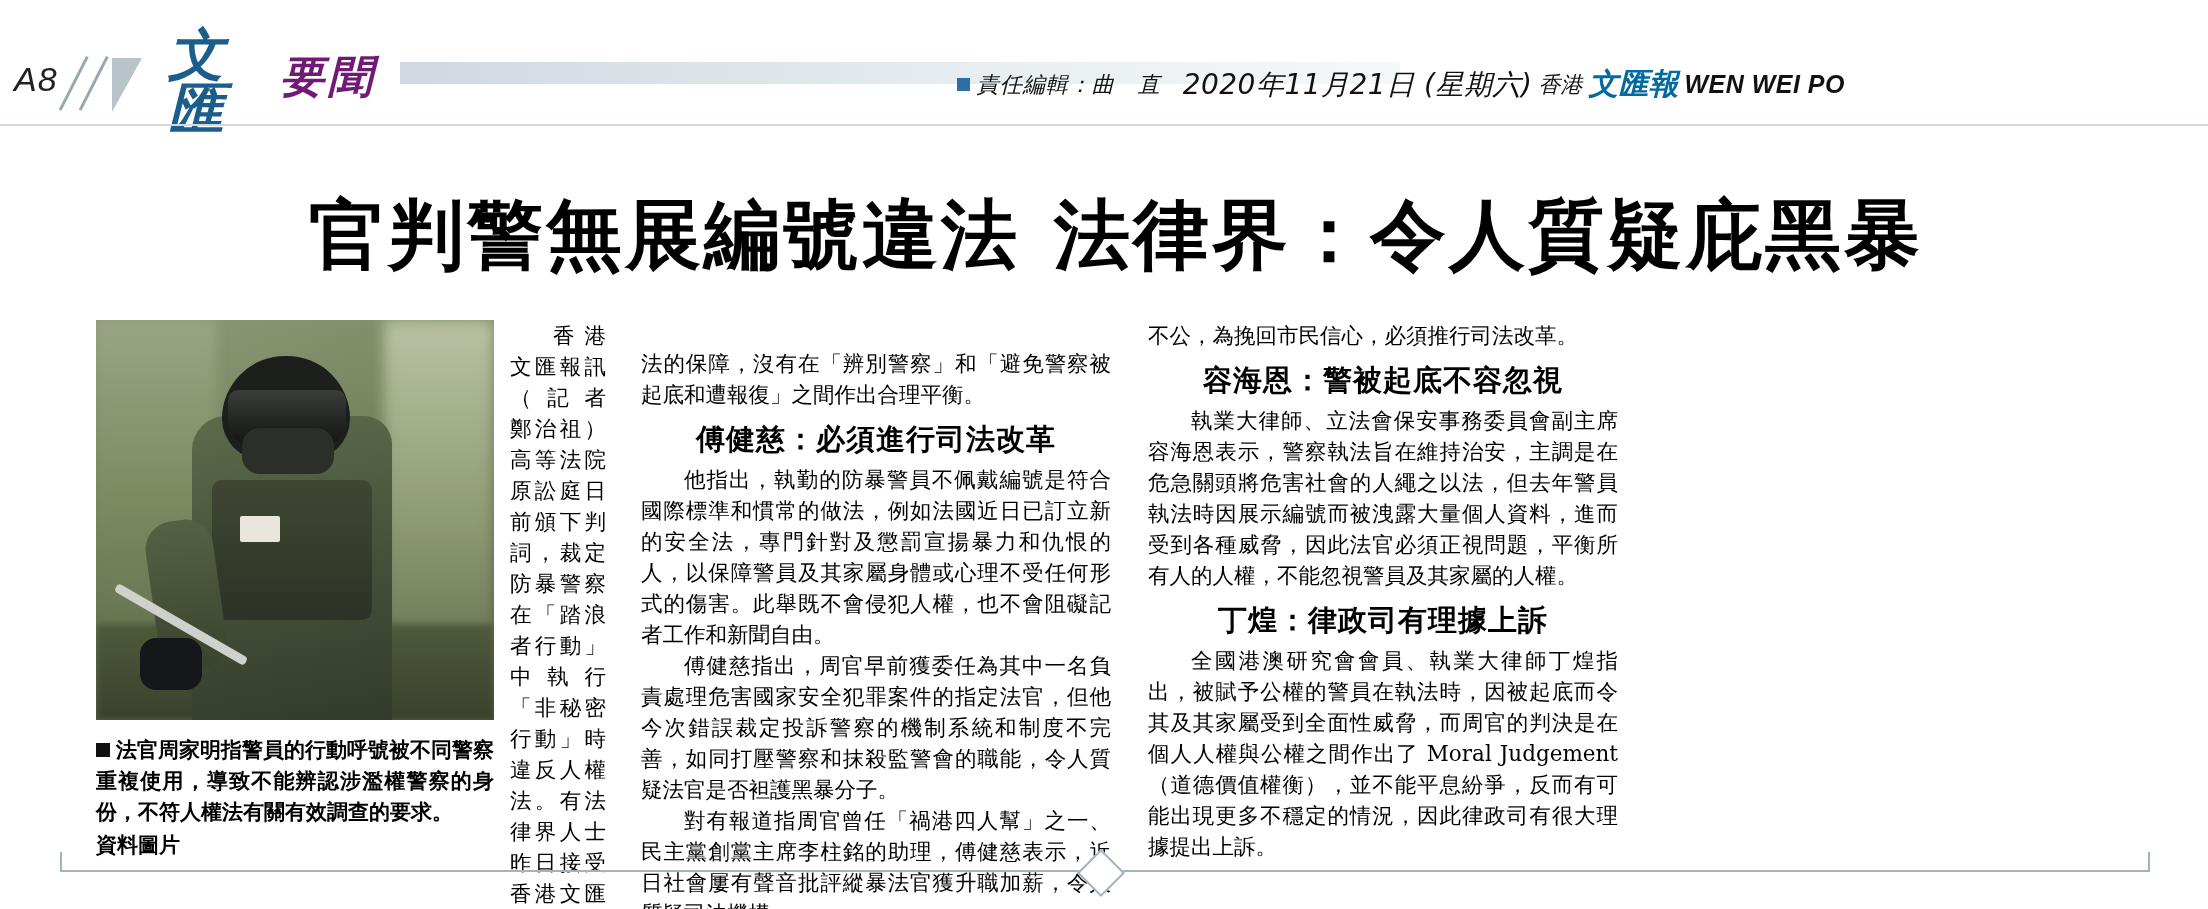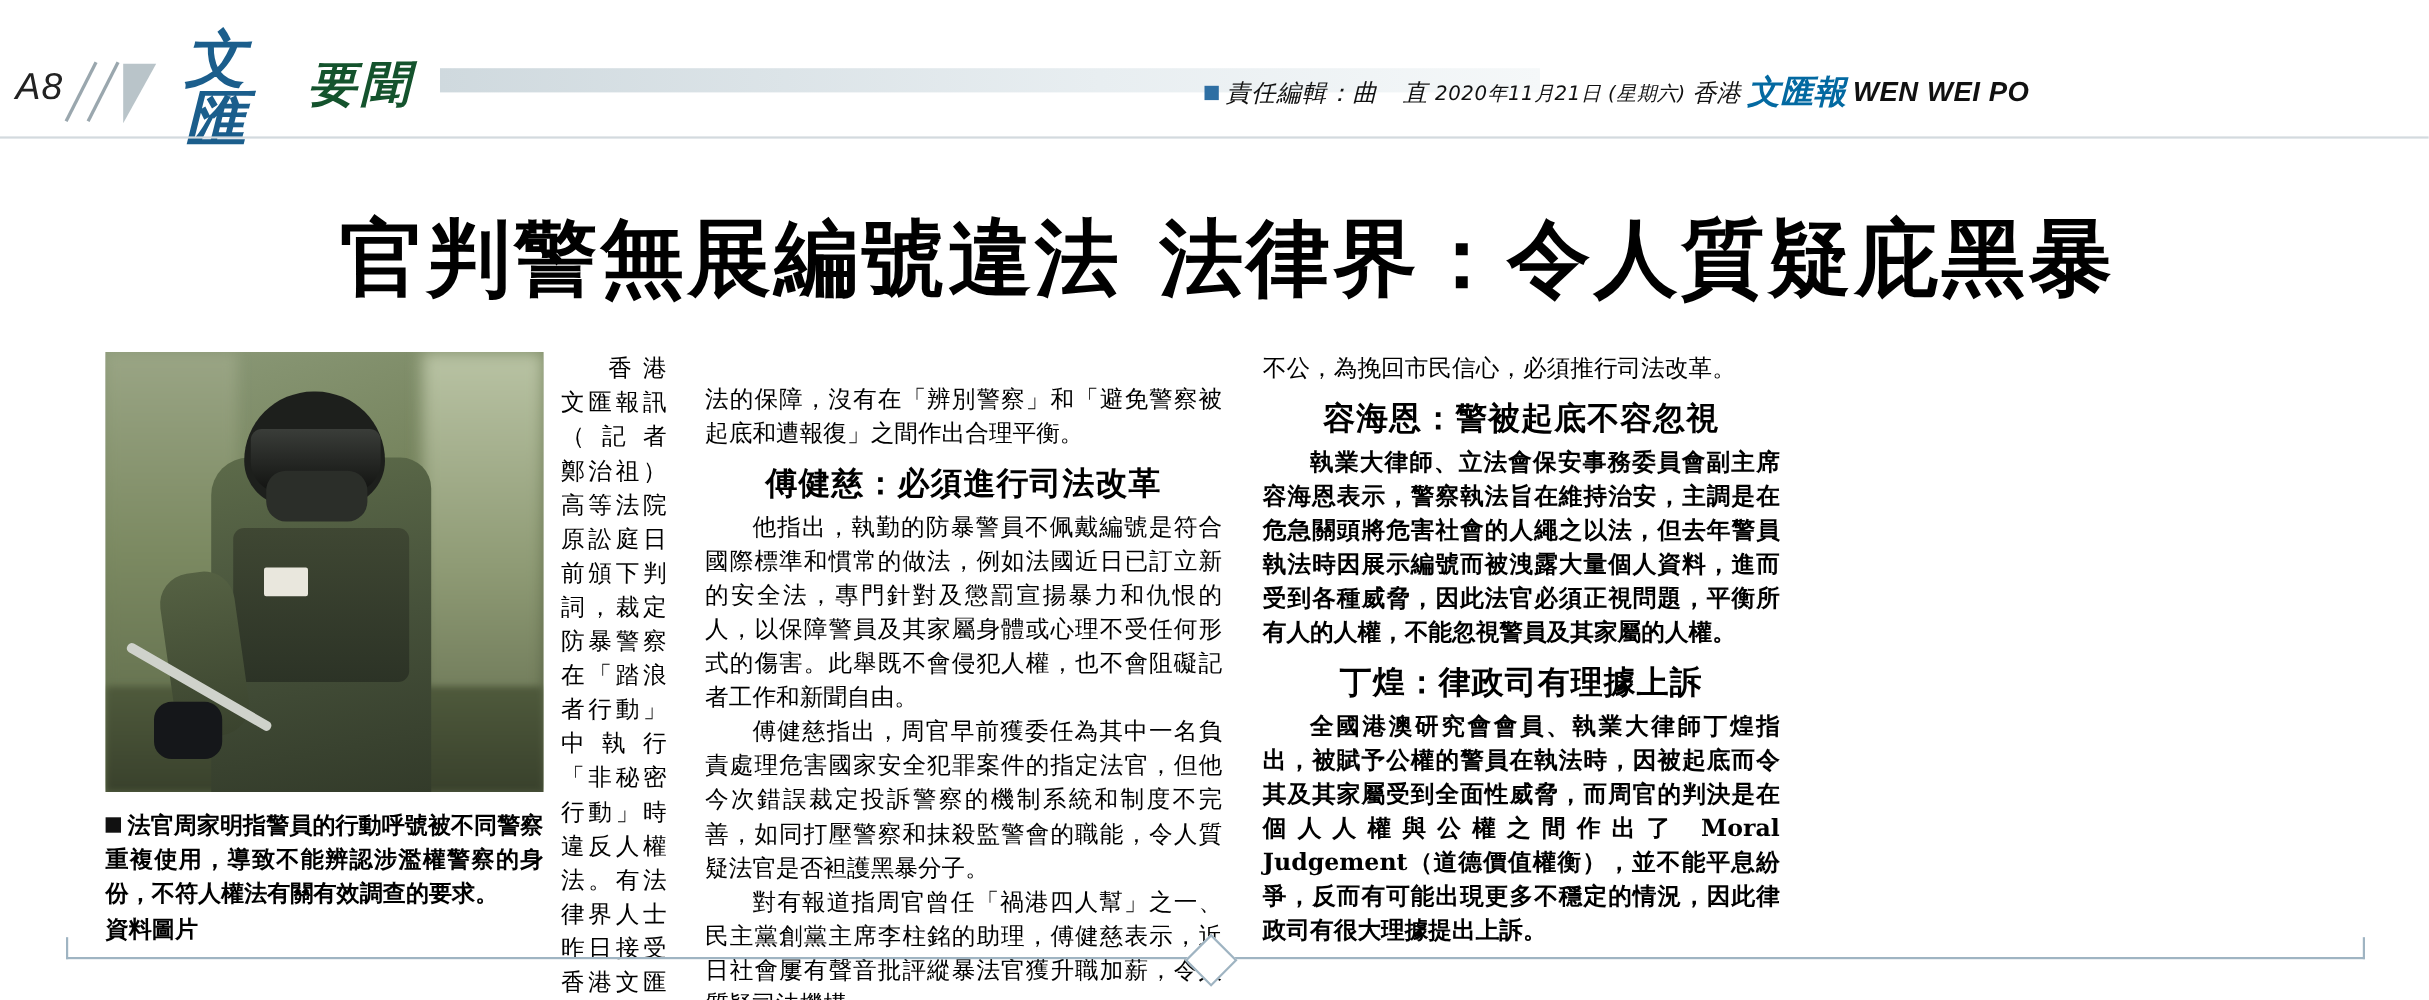--- a/index.html
+++ b/index.html
@@ -76,21 +76,21 @@
   }
   .logo-ch.second { margin-top: -2px; }
 
   .section-title {
     position: absolute;
     left: 280px;
     top: 48px;
     font-family: "DejaVu Serif", "Liberation Serif", serif;
     font-size: 44px;
     font-weight: 600;
-    color: #14532d;
+    color: #701a75;
     letter-spacing: 4px;
   }
 
   .mast-bar {
     position: absolute;
     left: 400px;
     top: 62px;
     width: 1000px;
     height: 22px;
     background: linear-gradient(to right, #cfd9de 0%, #e8eef1 60%, #f5f8f9 100%);
@@ -117,21 +117,21 @@
     white-space: nowrap;
   }
   .sq-bullet {
     display: inline-block;
     width: 13px; height: 13px;
     background: #2e6fa3;
     margin-right: 7px;
     vertical-align: 1px;
   }
   .editor-label { font-size: 22px; letter-spacing: 1px; }
-  .mast-date { font-size: 18px; letter-spacing: 0.5px; }
+  .mast-date { font-size: 28px; letter-spacing: 0.5px; margin-left: 16px; }
   .hk-label { font-size: 22px; }
   .wwp-ch {
     font-family: "DejaVu Serif", "Liberation Serif", serif;
     font-weight: bold;
     font-size: 30px;
     color: #0369a1;
     letter-spacing: 0;
     text-align: center;
   }
   .wwp-en {
@@ -177,21 +177,21 @@
     line-height: 31px;
     text-align: justify;
     color: #000;
   }
   .col-1 { left: 0; }
   .col-2 { left: 518px; }
   .col-3 { left: 1035px; }
 
   .col p { margin: 0; text-indent: 2em; }
   .col p.noindent { text-indent: 0; }
-  .col p.bold { font-weight: bold; }
+  .col p.bold { font-weight: normal; }
 
   .subhead {
     font-family: "DejaVu Serif", "Liberation Serif", serif;
     font-weight: bold;
     font-size: 29px;
     line-height: 46px;
     text-align: center;
     letter-spacing: 1px;
     margin: 6px 0 2px 0;
   }

